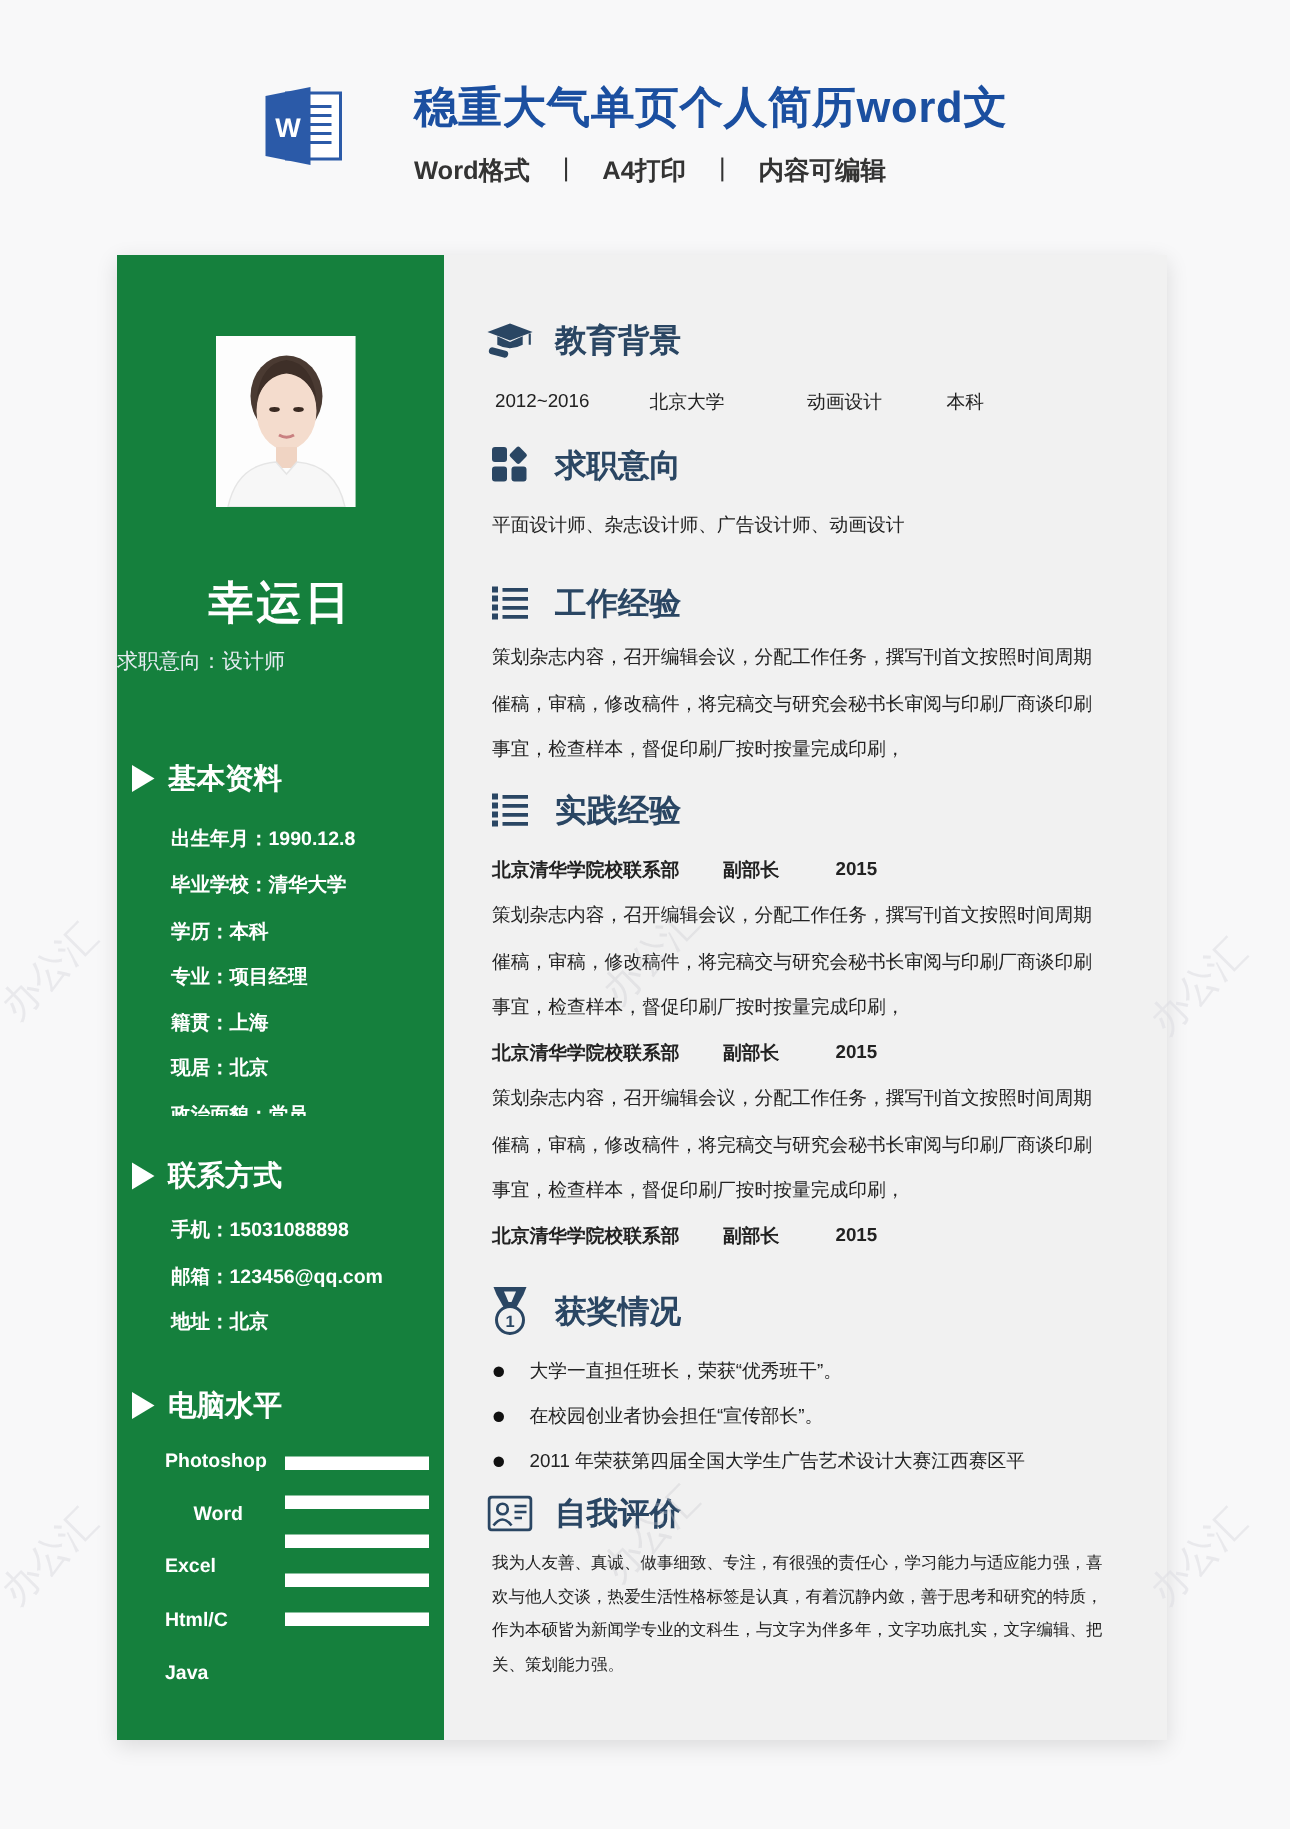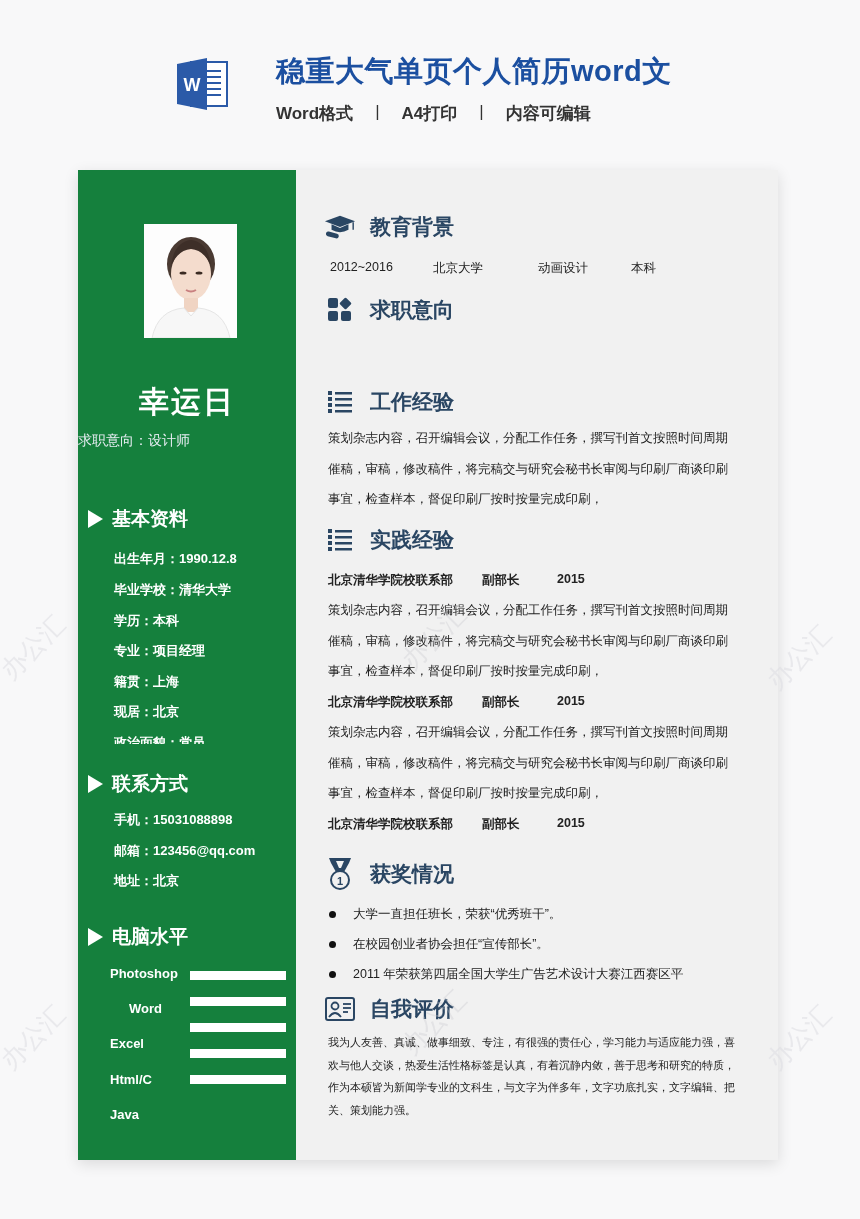--- a/index.html
+++ b/index.html
@@ -144,20 +144,21 @@
     <span class="ico">
       <svg width="26" height="26" viewBox="0 0 26 26">
         <rect x="1" y="1" width="10" height="10" rx="2" fill="#2a4663"></rect>
         <rect x="14" y="2" width="9" height="9" rx="1.5" fill="#2a4663" transform="rotate(45 18.5 6.5)"></rect>
         <rect x="1" y="14" width="10" height="10" rx="2" fill="#2a4663"></rect>
         <rect x="14" y="14" width="10" height="10" rx="2" fill="#2a4663"></rect>
       </svg>
     </span>
     <span>求职意向</span>
   </div>
+  <div class="txt" style="top:172px;">平面设计师、杂志设计师、广告设计师、动画设计</div>
 
   <div class="sec-head" style="top:218px;">
     <span class="ico">
       <svg width="26" height="24" viewBox="0 0 26 24">
         <rect x="1" y="1" width="4" height="4" fill="#2a4663"></rect>
           <rect x="8" y="2" width="17" height="2.5" fill="#2a4663"></rect>
         <rect x="1" y="7" width="4" height="4" fill="#2a4663"></rect>
           <rect x="8" y="8" width="17" height="2.5" fill="#2a4663"></rect>
         <rect x="1" y="13" width="4" height="4" fill="#2a4663"></rect>
           <rect x="8" y="14" width="17" height="2.5" fill="#2a4663"></rect>

